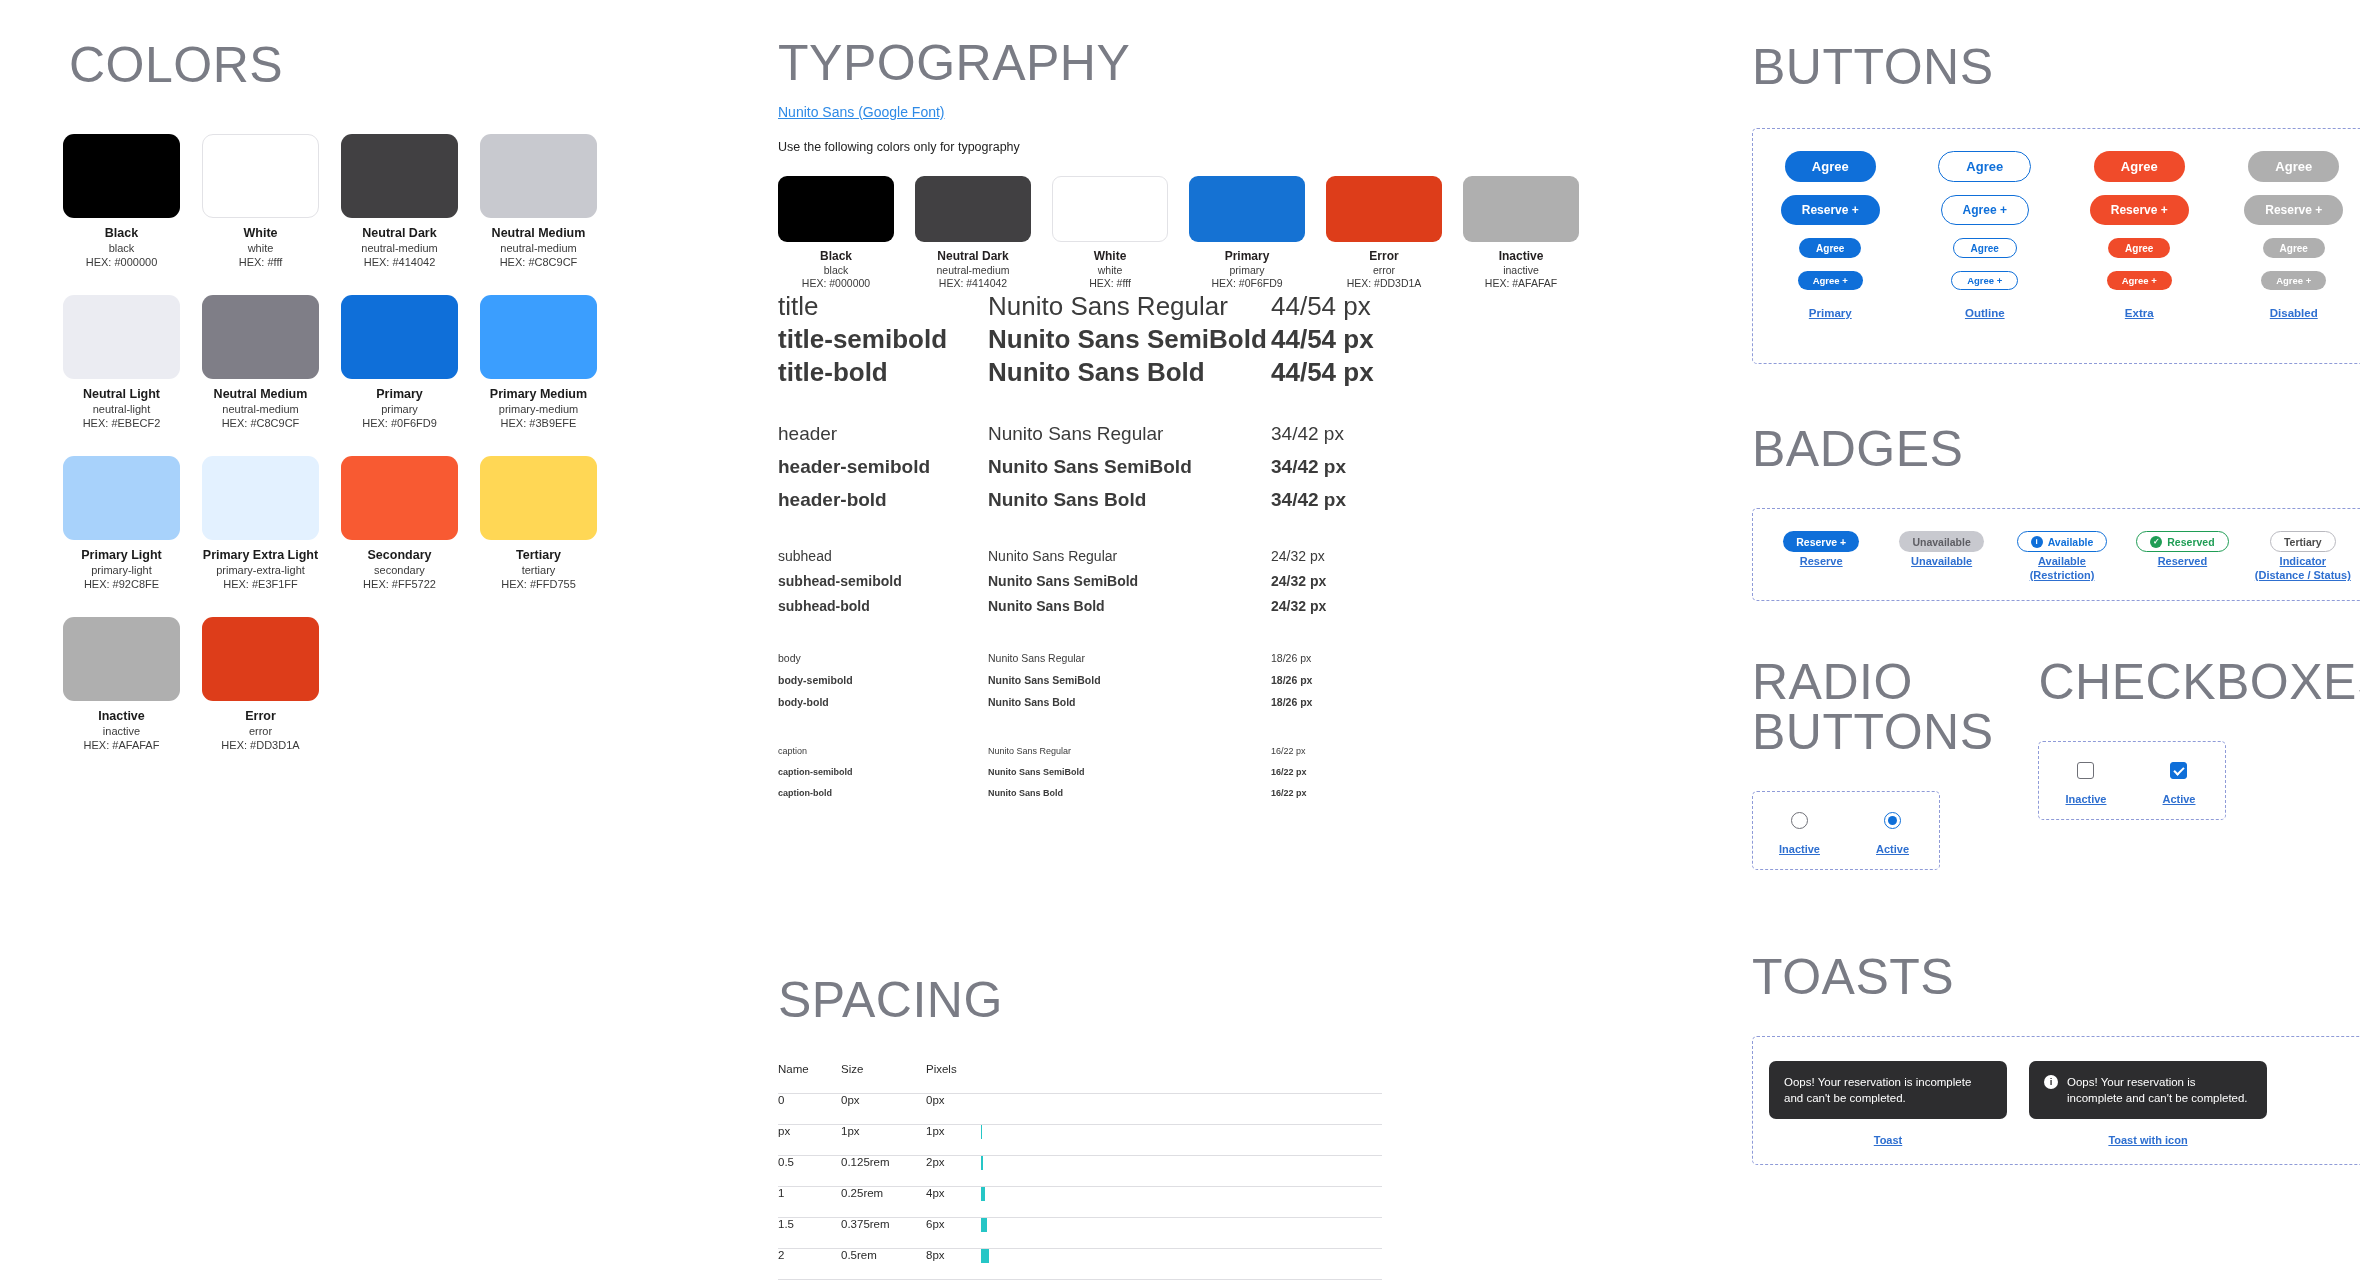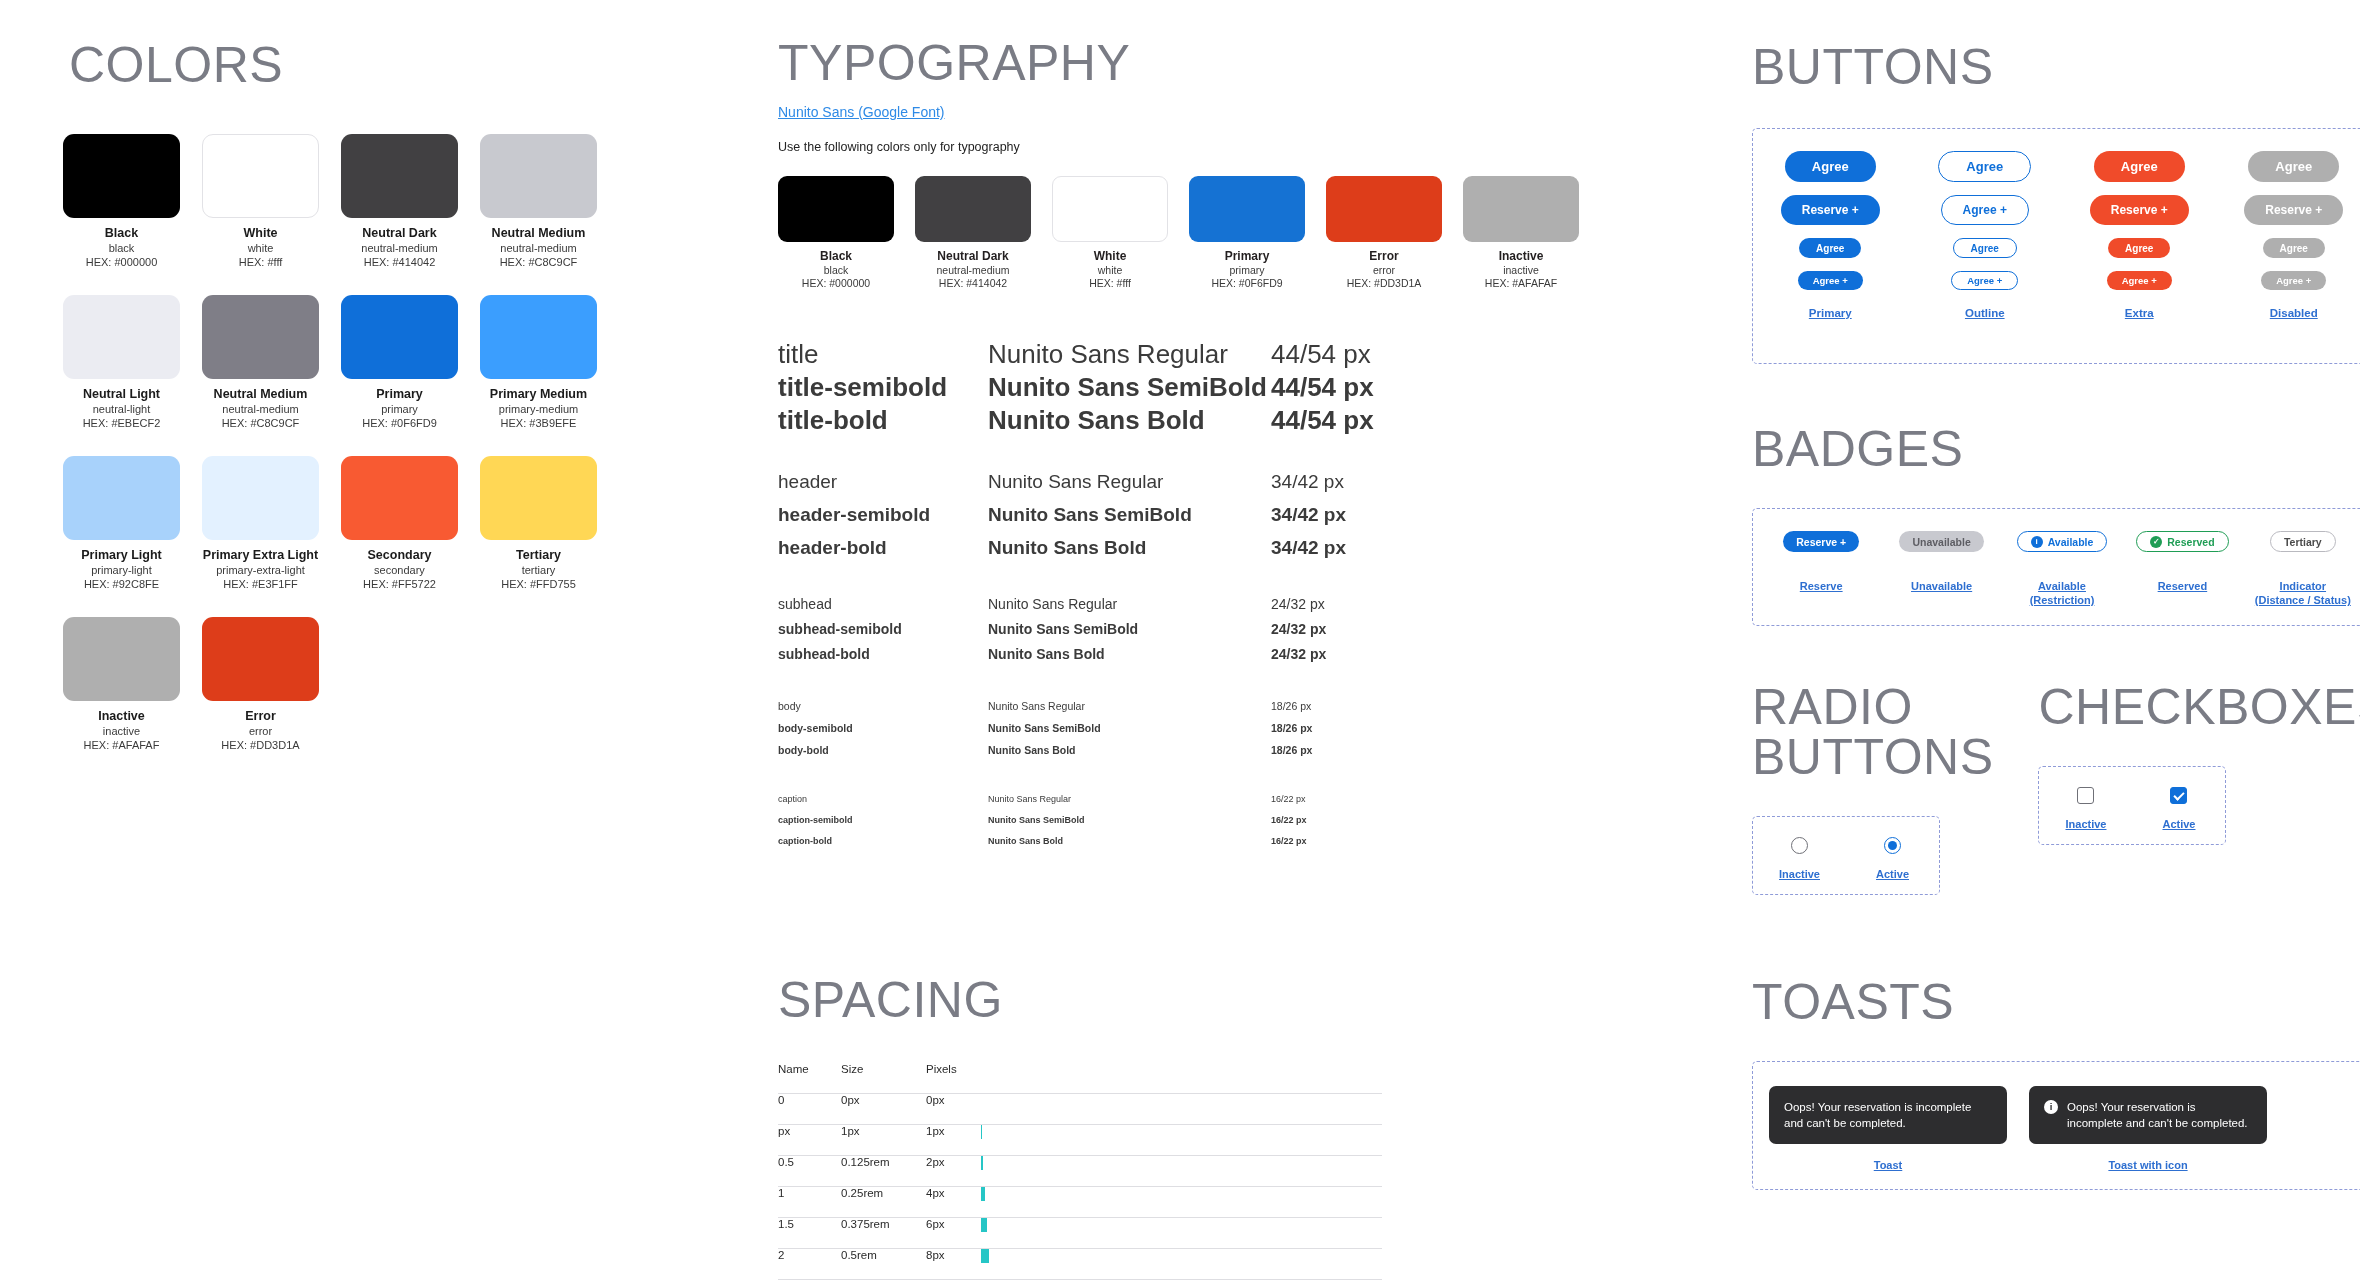--- a/index.html
+++ b/index.html
@@ -57,21 +57,21 @@
   .typo-note { font-size: 12.5px; color: #232323; margin-top: 19px; }
   .typo-swatches { display: flex; gap: 21px; margin-top: 22px; }
   .typo-cell { width: 116px; }
   .typo-box { width: 116px; height: 66px; border-radius: 9px; }
   .typo-box.bordered { border: 1px solid #e2e2e6; }
   .typo-meta { text-align: center; margin-top: 7px; }
   .typo-name { font-size: 12px; font-weight: bold; line-height: 15px; }
   .typo-token { font-size: 10.5px; color: #3a3a3a; line-height: 13px; }
   .typo-hex { font-size: 10.5px; color: #3a3a3a; line-height: 13px; }
 
-  .type-scale { margin-top: 48px; }
+  .type-scale { }
   .type-group { margin-bottom: 28px; }
   .type-row { display: flex; align-items: baseline; color: #3b3b3b; }
   .type-row .c1 { width: 210px; }
   .type-row .c2 { width: 283px; }
   .type-row .c3 { width: 140px; }
 
   .tg-title .type-row { height: 33px; }
   .tg-title .c1, .tg-title .c2, .tg-title .c3 { font-size: 26px; line-height: 33px; }
   .tg-header .type-row { height: 33px; }
   .tg-header .c1, .tg-header .c2, .tg-header .c3 { font-size: 19px; line-height: 33px; }
@@ -152,21 +152,21 @@
     height: 21px; padding: 0 13px;
     font-size: 10.5px; font-weight: 700;
     white-space: nowrap;
   }
   .badge-blue { background: #0F6FD9; color: #fff; }
   .badge-gray { background: #C8C9CF; color: #5d5d63; }
   .badge-outline-blue { background: #fff; color: #0F6FD9; border: 1.4px solid #0F6FD9; }
   .badge-outline-green { background: #fff; color: #1f9d55; border: 1.4px solid #1f9d55; }
   .badge-outline-gray { background: #fff; color: #4a4a4a; border: 1.4px solid #b9b9bf; }
   .badge-caption {
-    margin-top: 27px; font-size: 11px; color: #2e6fd0;
+    margin-top: 2px; font-size: 11px; color: #2e6fd0;
     text-decoration: underline; font-weight: 600; text-align: center; line-height: 14px;
   }
   .badge-ico {
     width: 12px; height: 12px; border-radius: 50%;
     display: inline-flex; align-items: center; justify-content: center;
     font-size: 8px; font-weight: 700; color: #fff; flex: none;
   }
   .ico-blue { background: #0F6FD9; }
   .ico-green { background: #1f9d55; }
 

